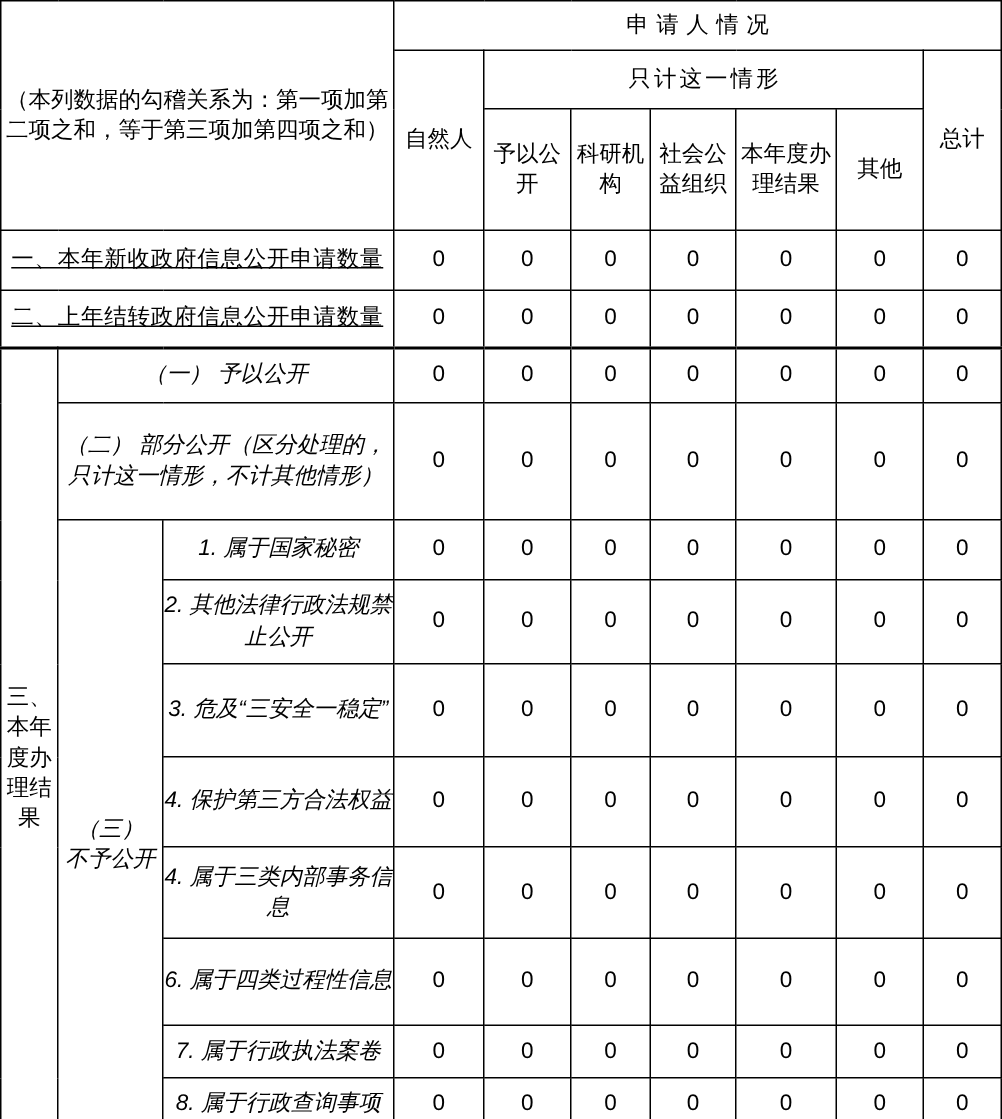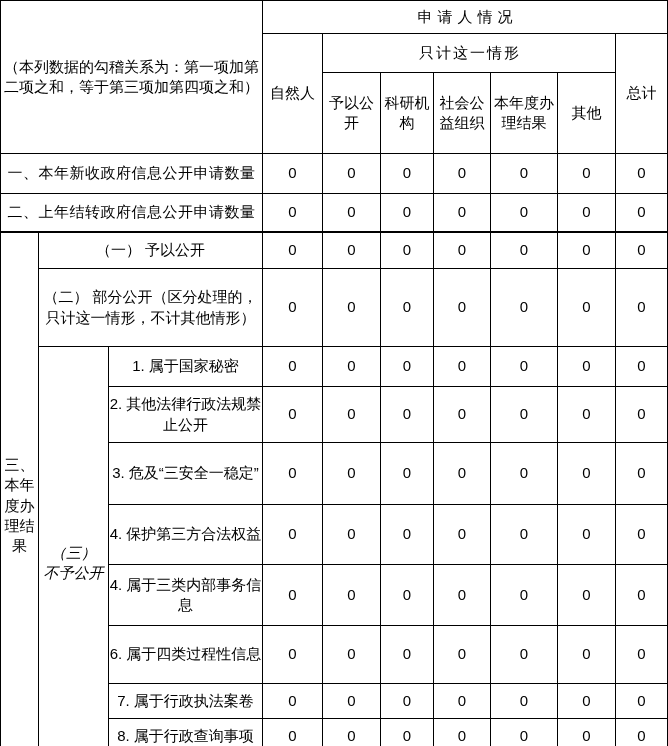--- a/index.html
+++ b/index.html
@@ -55,34 +55,37 @@
   td.chead {
     padding: 0 8px;
     line-height: 25px;
   }
   
   td.toplabel {
     text-align: left;
     padding-left: 7px;
     padding-right: 3px;
     letter-spacing: 0.5px;
+    text-decoration: underline;
   }
   
   td.sub {
     text-align: left;
     padding-left: 10px;
     padding-right: 2px;
+    font-style: italic;
     font-size: 14.5px;
     white-space: pre-line;
     line-height: 25px;
   }
   
   td.item {
     text-align: left;
     padding: 2px 4px 2px 8px;
+    font-style: italic;
     font-size: 14.5px;
     line-height: 26px;
   }
   
   td.vert {
     font-size: 14px;
     padding: 0 4px;
     line-height: 24px;
   }
   

